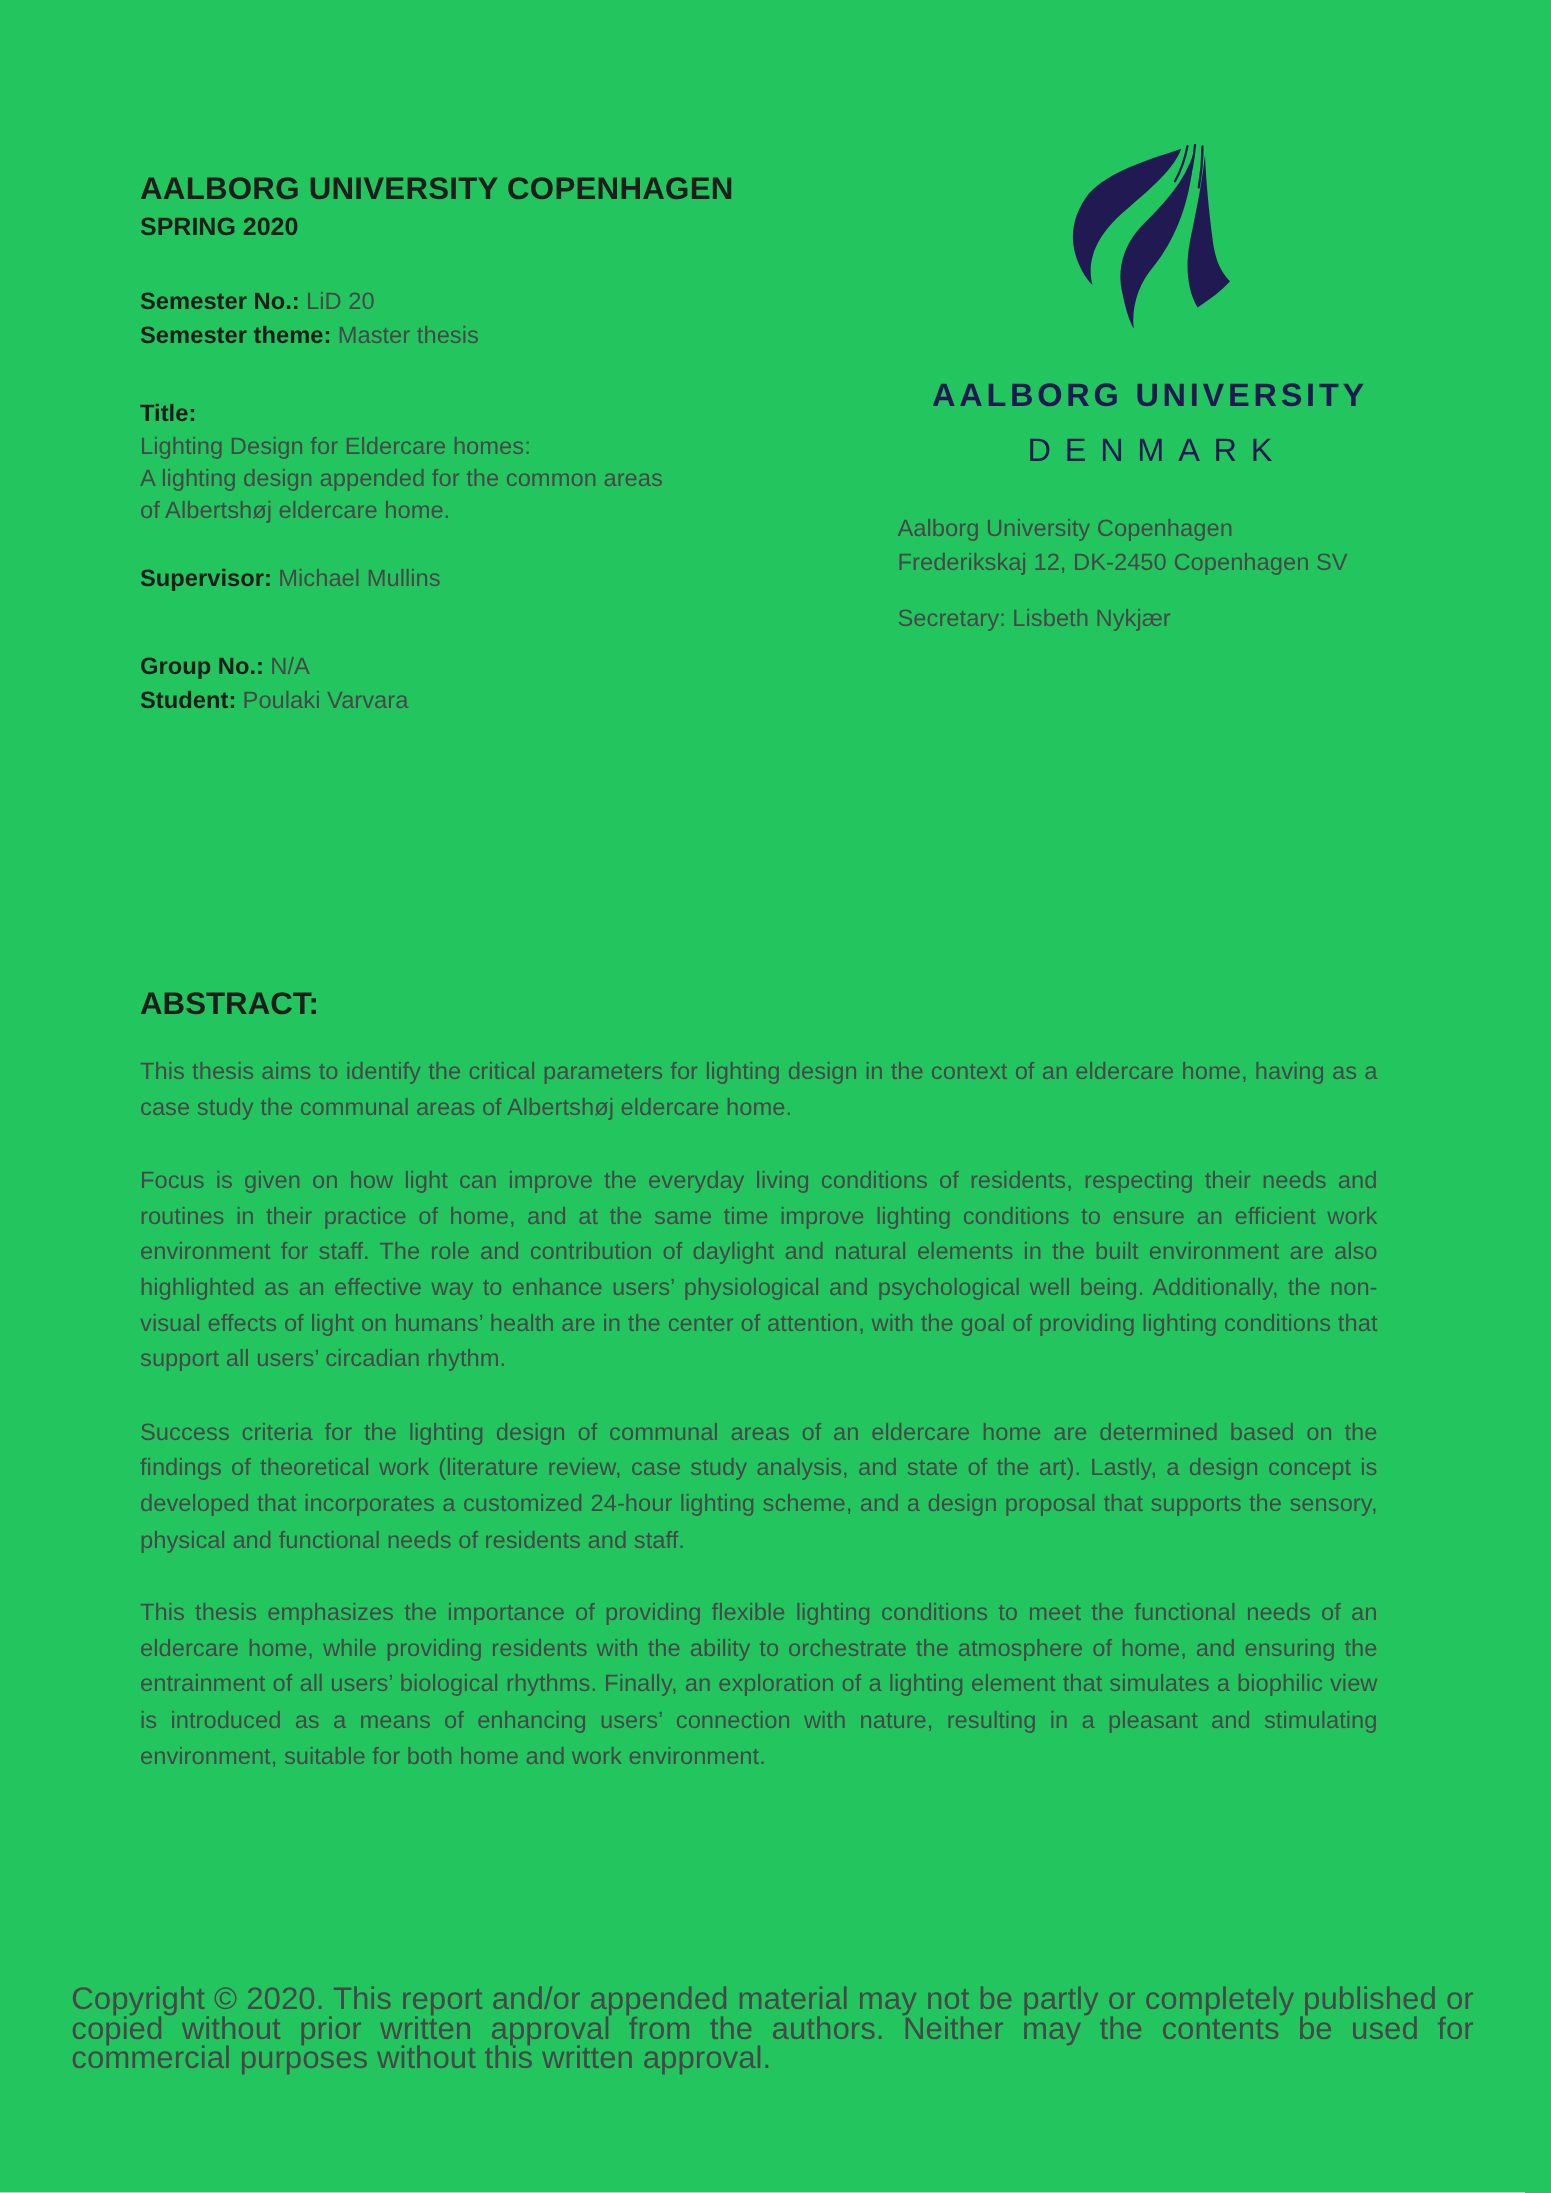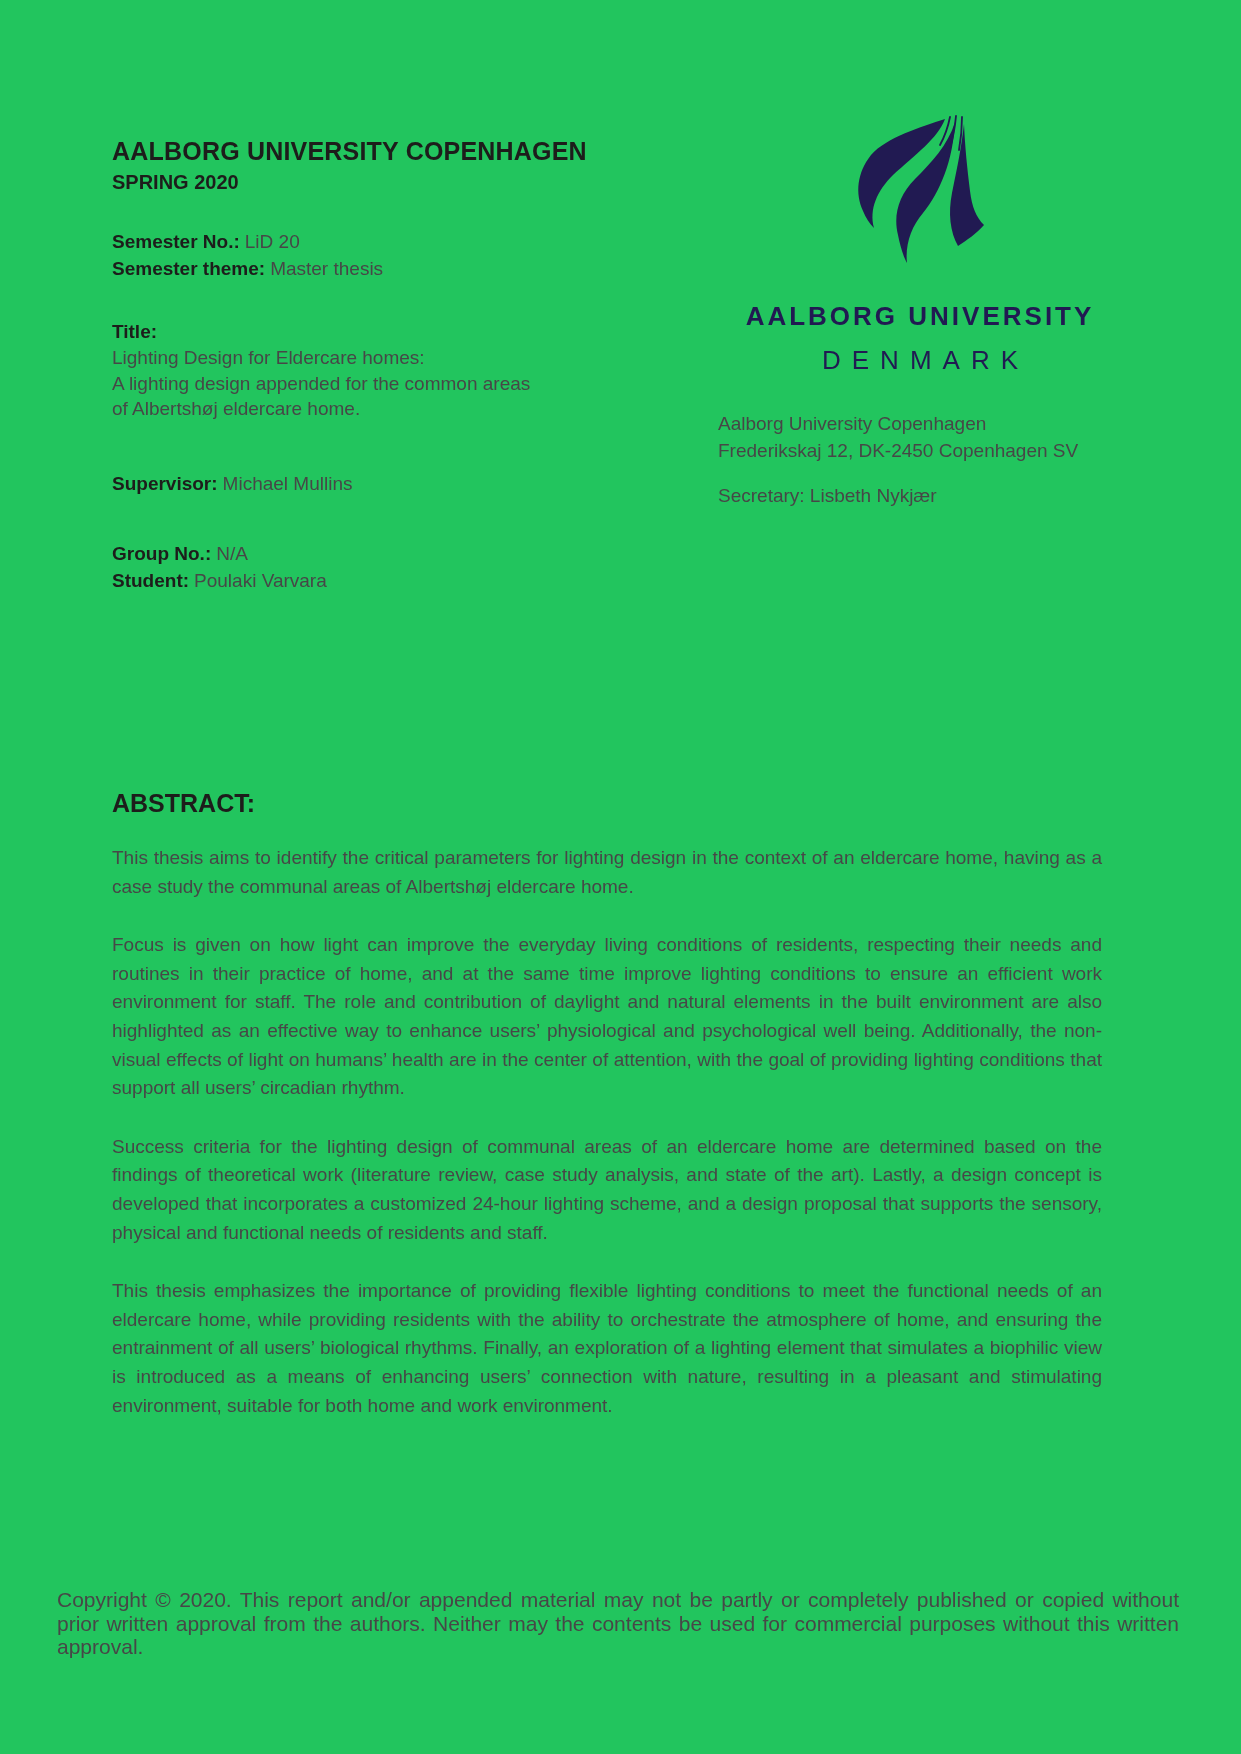--- a/index.html
+++ b/index.html
@@ -31,21 +31,21 @@
   .term {
     margin-top: 4px;
     font-size: 20px;
     line-height: 24px;
     font-weight: bold;
     color: #1d1d1b;
   }
   .meta-group { font-size: 19px; line-height: 27px; }
   .mg-semester   { margin-top: 34px; }
   .mg-title      { margin-top: 37px; }
-  .mg-supervisor { margin-top: 48px; }
+  .mg-supervisor { margin-top: 28px; }
   .mg-group      { margin-top: 43px; }
   .lbl { font-weight: bold; color: #1d1d1b; margin-right: 5px; }
   .val { color: #474747; }
   .title-label { font-size: 19px; line-height: 26px; }
   .title-lines { font-size: 19px; line-height: 25.5px; color: #474747; }
 
   
   .hdr-right {
     position: absolute;
     left: 700px;
@@ -101,21 +101,21 @@
   }
   .abstract-body p { margin: 0 0 30px 0; }
   .abstract-body p:last-child { margin-bottom: 0; }
 
   
   .copyright {
     position: absolute;
     left: 57px;
     top: 1588px;
     width: 1122px;
-    font-size: 21px;
+    font-size: 25px;
     line-height: 23.6px;
     text-align: justify;
     color: #474747;
   }
 </style>
 </head>
 <body>
 
 <div class="page">
 

